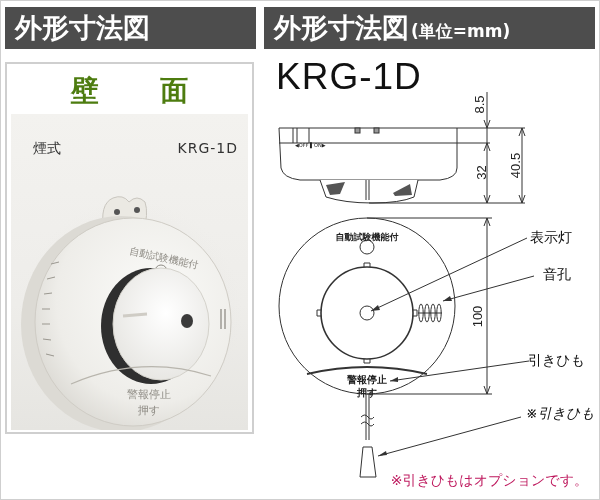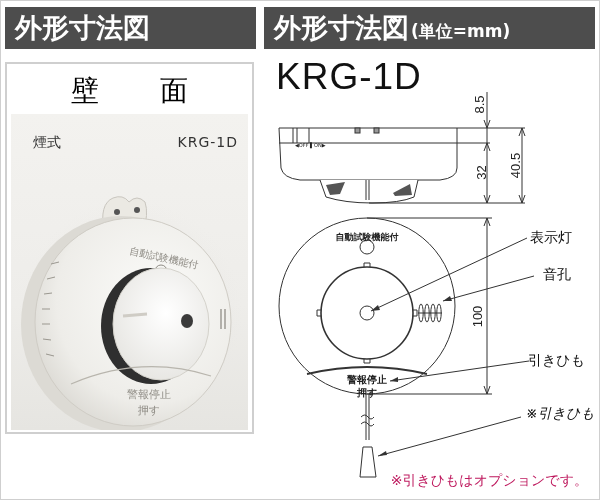--- a/index.html
+++ b/index.html
@@ -19,29 +19,29 @@
   .header .unit { font-size: 17px; font-weight: bold; margin-left: 2px; }
   #hdr-left { left: 5px; width: 251px; }
   #hdr-right { left: 264px; width: 331px; }
 
   .photo-panel {
     position: absolute; left: 5px; top: 62px; width: 249px; height: 372px;
     border: 2px solid #cfcfcf; box-sizing: border-box; background: #fff;
   }
   .wall-title {
     position: absolute; left: 0; right: 0; top: 8px; text-align: center;
-    font-size: 28px; font-weight: normal; letter-spacing: 26px; padding-left: 26px;
-    color: #000000;
+    font-size: 28px; font-weight: bold; letter-spacing: 26px; padding-left: 26px;
+    color: #4d7c0f;
   }
   .photo {
     position: absolute; left: 4px; top: 50px; width: 237px; height: 316px;
     background: linear-gradient(180deg, #f3f2ef 0%, #eeedea 60%, #e6e5e1 100%);
     overflow: hidden;
   }
-  .photo-label { position: absolute; top: 20px; font-size: 14px; color: #333; }
+  .photo-label { position: absolute; top: 26px; font-size: 14px; color: #333; }
   #photo-type { left: 22px; }
   #photo-model { right: 10px; letter-spacing: 1px; }
 
   .model-title {
     position: absolute; left: 276px; top: 56px; font-size: 37px;
     font-family: "Liberation Sans", sans-serif; color: #111; letter-spacing: 1px;
   }
   .dim-label { position: absolute; font-size: 13px; color: #222; font-family: "Liberation Sans", sans-serif; }
   .rot { transform: rotate(-90deg); transform-origin: center; }
   .callout { position: absolute; font-size: 14px; color: #111; white-space: nowrap; }

